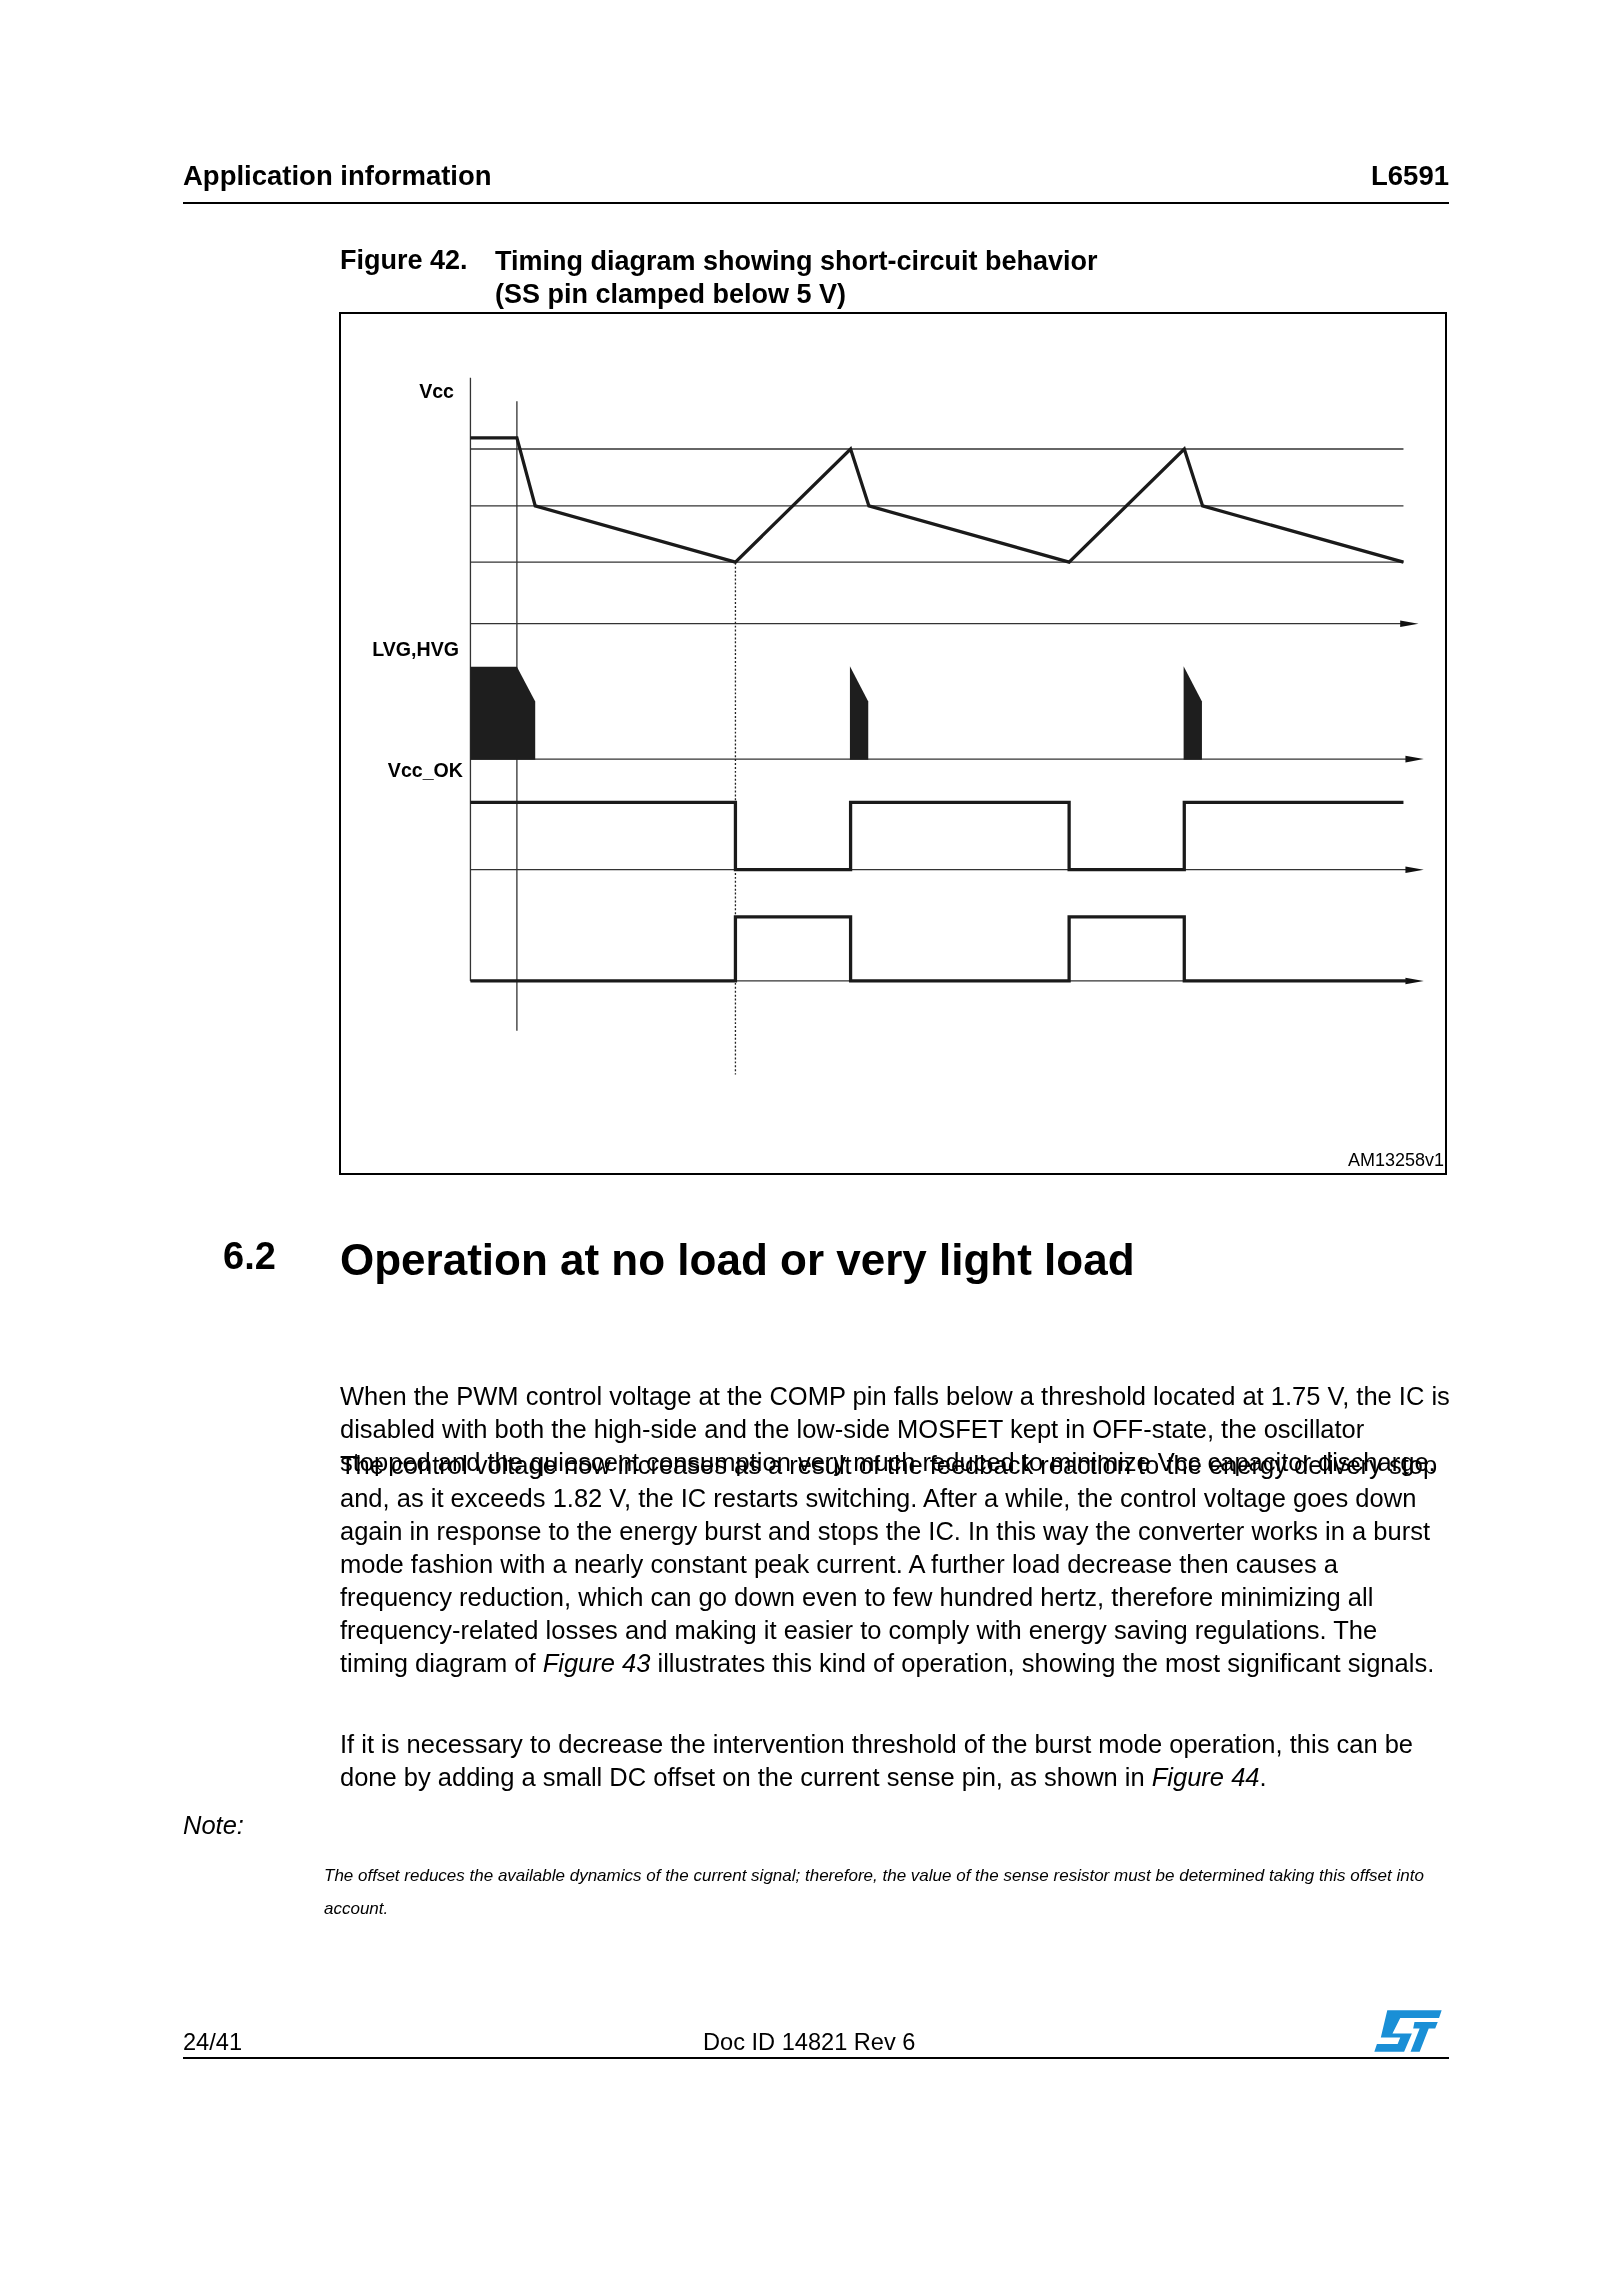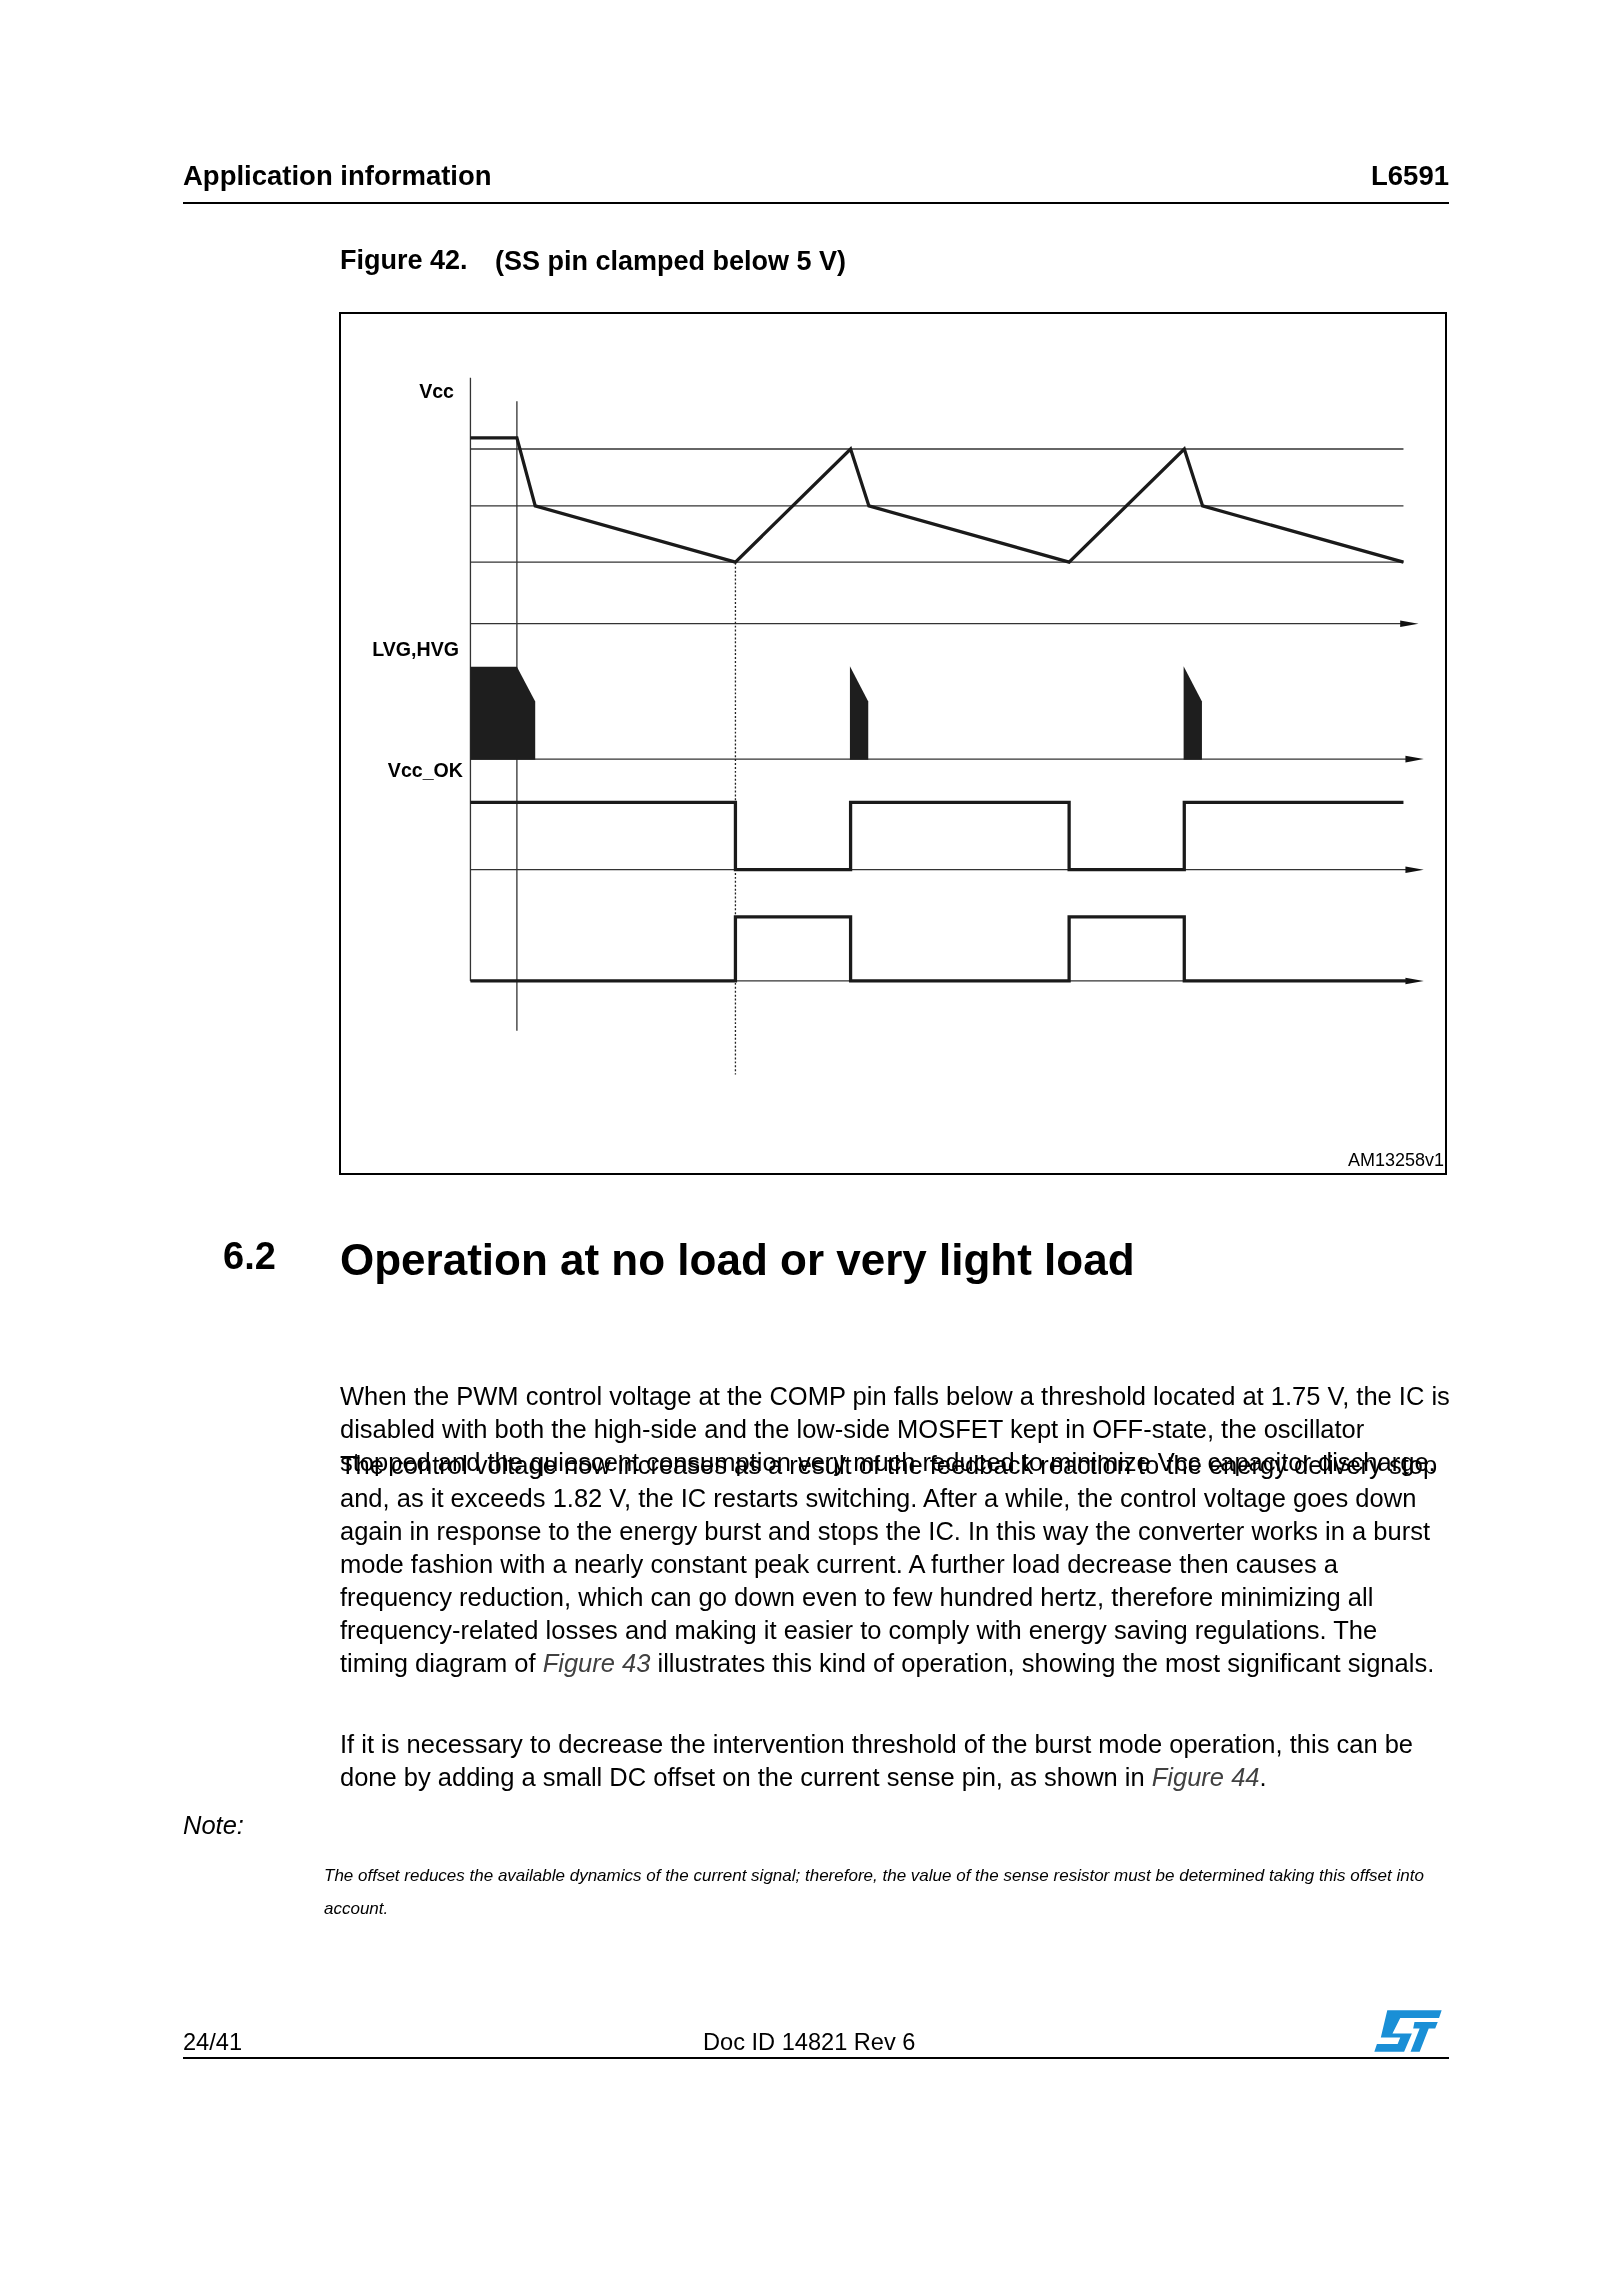--- a/index.html
+++ b/index.html
@@ -10,37 +10,38 @@
   .hdr-part { right: 173px; top: 160px; font-size: 27.5px; font-weight: bold; }
   .hdr-rule { left: 183px; top: 202px; width: 1266px; height: 2px; background: #000; }
   .fig-num { left: 340px; top: 245px; font-size: 27px; font-weight: bold; }
   .fig-title { left: 495px; top: 245px; font-size: 27px; font-weight: bold; line-height: 33px; }
   .frame { left: 339px; top: 312px; width: 1108px; height: 863px; border: 2px solid #000; box-sizing: border-box; }
   .sig-label { font-size: 19.6px; font-weight: bold; text-align: right; }
   .fig-id { right: 178px; top: 1150px; font-size: 18px; }
   .sec-num { left: 183px; top: 1235px; font-size: 38px; font-weight: bold; margin-left: 40px; }
   .sec-title { left: 340px; top: 1235px; font-size: 44px; font-weight: bold; }
   .para { left: 340px; width: 1112px; font-size: 25.5px; line-height: 33px; }
-  .para .link { color: #404040; font-style: italic; }
+  .para .link { color: #000000; font-style: italic; }
   .note-lbl { left: 183px; top: 1811px; font-size: 25.5px; font-style: italic; }
   .note { left: 324px; top: 1811px; width: 1112px; font-size: 17px; line-height: 33px; font-style: italic; margin-top: 48px; }
   .ftr-page { left: 183px; top: 2029px; font-size: 23.6px; }
   .ftr-doc { left: 703px; top: 2029px; font-size: 23.6px; }
   .ftr-rule { left: 183px; top: 2057px; width: 1266px; height: 2px; background: #000; }
   .logo { left: 1374px; top: 2009px; width: 68px; height: 44px; }
 </style>
 </head>
 <body>
 
 <div class="abs hdr-title">Application information</div>
 <div class="abs hdr-part">L6591</div>
 <div class="abs hdr-rule"></div>
 
 <div class="abs fig-num">Figure 42.</div>
 <div class="abs fig-title">
+  <div>Timing diagram showing short-circuit behavior</div>
   <div>(SS pin clamped below 5 V)</div>
 </div>
 
 <div class="abs frame"></div>
 
 <div class="abs sig-label" style="left:366px;top:380px;width:88px;">Vcc</div>
 <div class="abs sig-label" style="left:353px;top:638px;width:106px;">LVG,HVG</div>
 <div class="abs sig-label" style="left:366px;top:759px;width:97px;">Vcc_OK</div>
 
 <svg class="abs" style="left:0;top:0;" width="1622" height="1178" viewBox="0 0 2479 1800">

